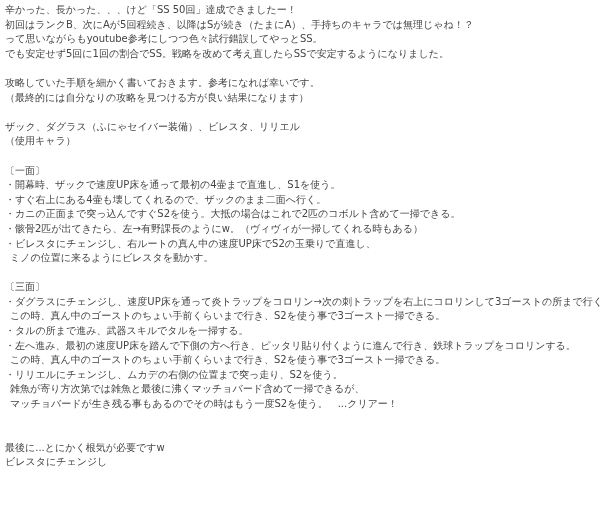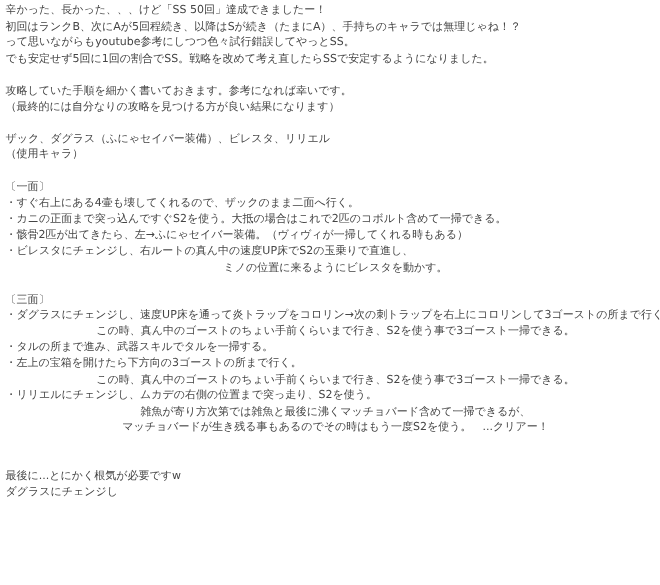--- a/index.html
+++ b/index.html
@@ -19,21 +19,20 @@
     font-size: 10px;
     line-height: 14.6px;
   }
   .line {
     height: 14.6px;
     white-space: nowrap;
     letter-spacing: 0;
   }
   .line.indent {
     padding-left: 5px;
-    text-align: center;
   }
   .line.blank {
     
   }
 </style>
 </head>
 <body>
 
 <div class="doc">
   <div>
@@ -42,33 +41,34 @@
       <div class="line">って思いながらもyoutube参考にしつつ色々試行錯誤してやっとSS。</div>
       <div class="line">でも安定せず5回に1回の割合でSS。戦略を改めて考え直したらSSで安定するようになりました。</div>
       <div class="line blank"></div>
       <div class="line">攻略していた手順を細かく書いておきます。参考になれば幸いです。</div>
       <div class="line">（最終的には自分なりの攻略を見つける方が良い結果になります）</div>
       <div class="line blank"></div>
       <div class="line">ザック、ダグラス（ふにゃセイバー装備）、ビレスタ、リリエル</div>
       <div class="line">（使用キャラ）</div>
       <div class="line blank"></div>
       <div class="line">〔一面〕</div>
+      <div class="line">・開幕時、ザックで速度UP床を通って最初の4壷まで直進し、S1を使う。</div>
       <div class="line">・すぐ右上にある4壷も壊してくれるので、ザックのまま二面へ行く。</div>
       <div class="line">・カニの正面まで突っ込んですぐS2を使う。大抵の場合はこれで2匹のコボルト含めて一掃できる。</div>
-      <div class="line">・骸骨2匹が出てきたら、左→ふにゃセイバー装備。（ヴィヴィが一掃してくれる時もある）</div>
+      <div class="line">・骸骨2匹が出てきたら、左→有野課長のようにw。（ヴィヴィが一掃してくれる時もある）</div>
       <div class="line">・ビレスタにチェンジし、右ルートの真ん中の速度UP床でS2の玉乗りで直進し、</div>
       <div class="line indent">ミノの位置に来るようにビレスタを動かす。</div>
       <div class="line blank"></div>
       <div class="line">〔三面〕</div>
       <div class="line">・ダグラスにチェンジし、速度UP床を通って炎トラップをコロリン→次の刺トラップを右上にコロリンして3ゴーストの所まで行く。</div>
       <div class="line indent">この時、真ん中のゴーストのちょい手前くらいまで行き、S2を使う事で3ゴースト一掃できる。</div>
       <div class="line">・タルの所まで進み、武器スキルでタルを一掃する。</div>
-      <div class="line">・左上の宝箱を開けたら下方向の3ゴーストの所まで行く。</div>
+      <div class="line">・左へ進み、最初の速度UP床を踏んで下側の方へ行き、ピッタリ貼り付くように進んで行き、鉄球トラップをコロリンする。</div>
       <div class="line indent">この時、真ん中のゴーストのちょい手前くらいまで行き、S2を使う事で3ゴースト一掃できる。</div>
       <div class="line">・リリエルにチェンジし、ムカデの右側の位置まで突っ走り、S2を使う。</div>
       <div class="line indent">雑魚が寄り方次第では雑魚と最後に沸くマッチョバード含めて一掃できるが、</div>
       <div class="line indent">マッチョバードが生き残る事もあるのでその時はもう一度S2を使う。　...クリアー！</div>
       <div class="line blank"></div>
       <div class="line blank"></div>
       <div class="line">最後に...とにかく根気が必要ですw</div>
-      <div class="line">ダグラスにチェンジし</div>
+      <div class="line">ビレスタにチェンジし</div>
     </div>
 </div>
 
 </body></html>

